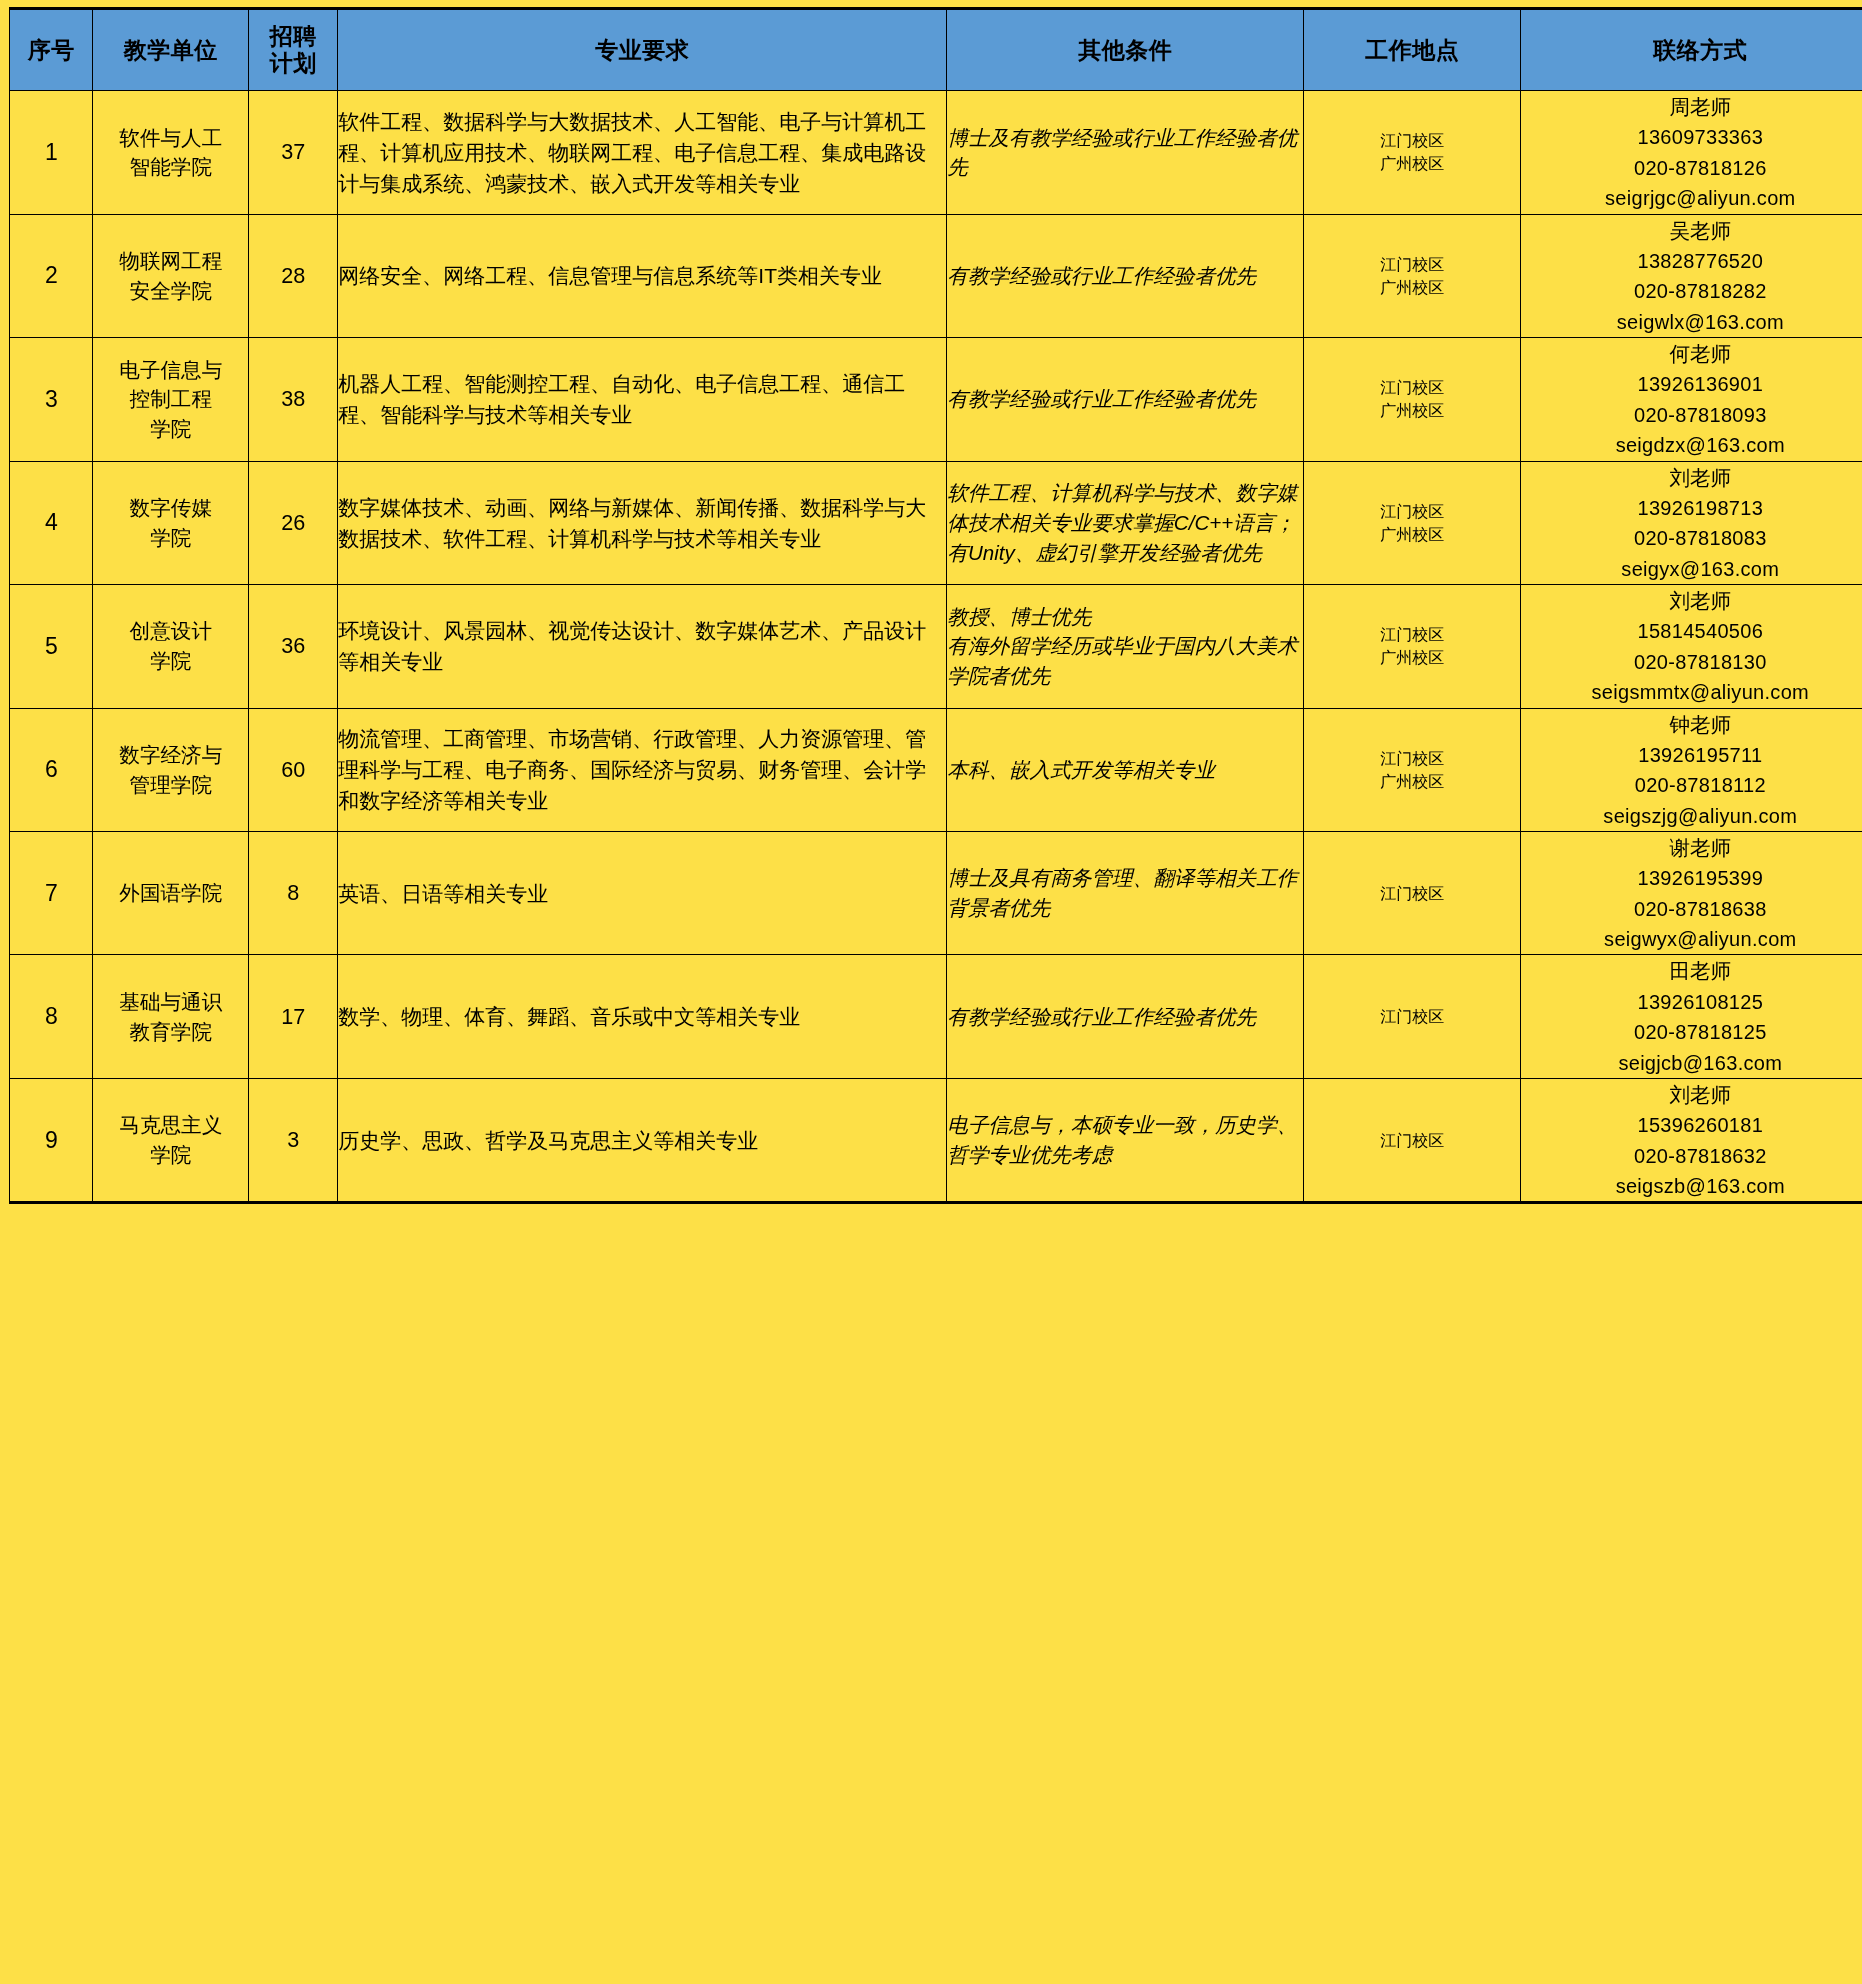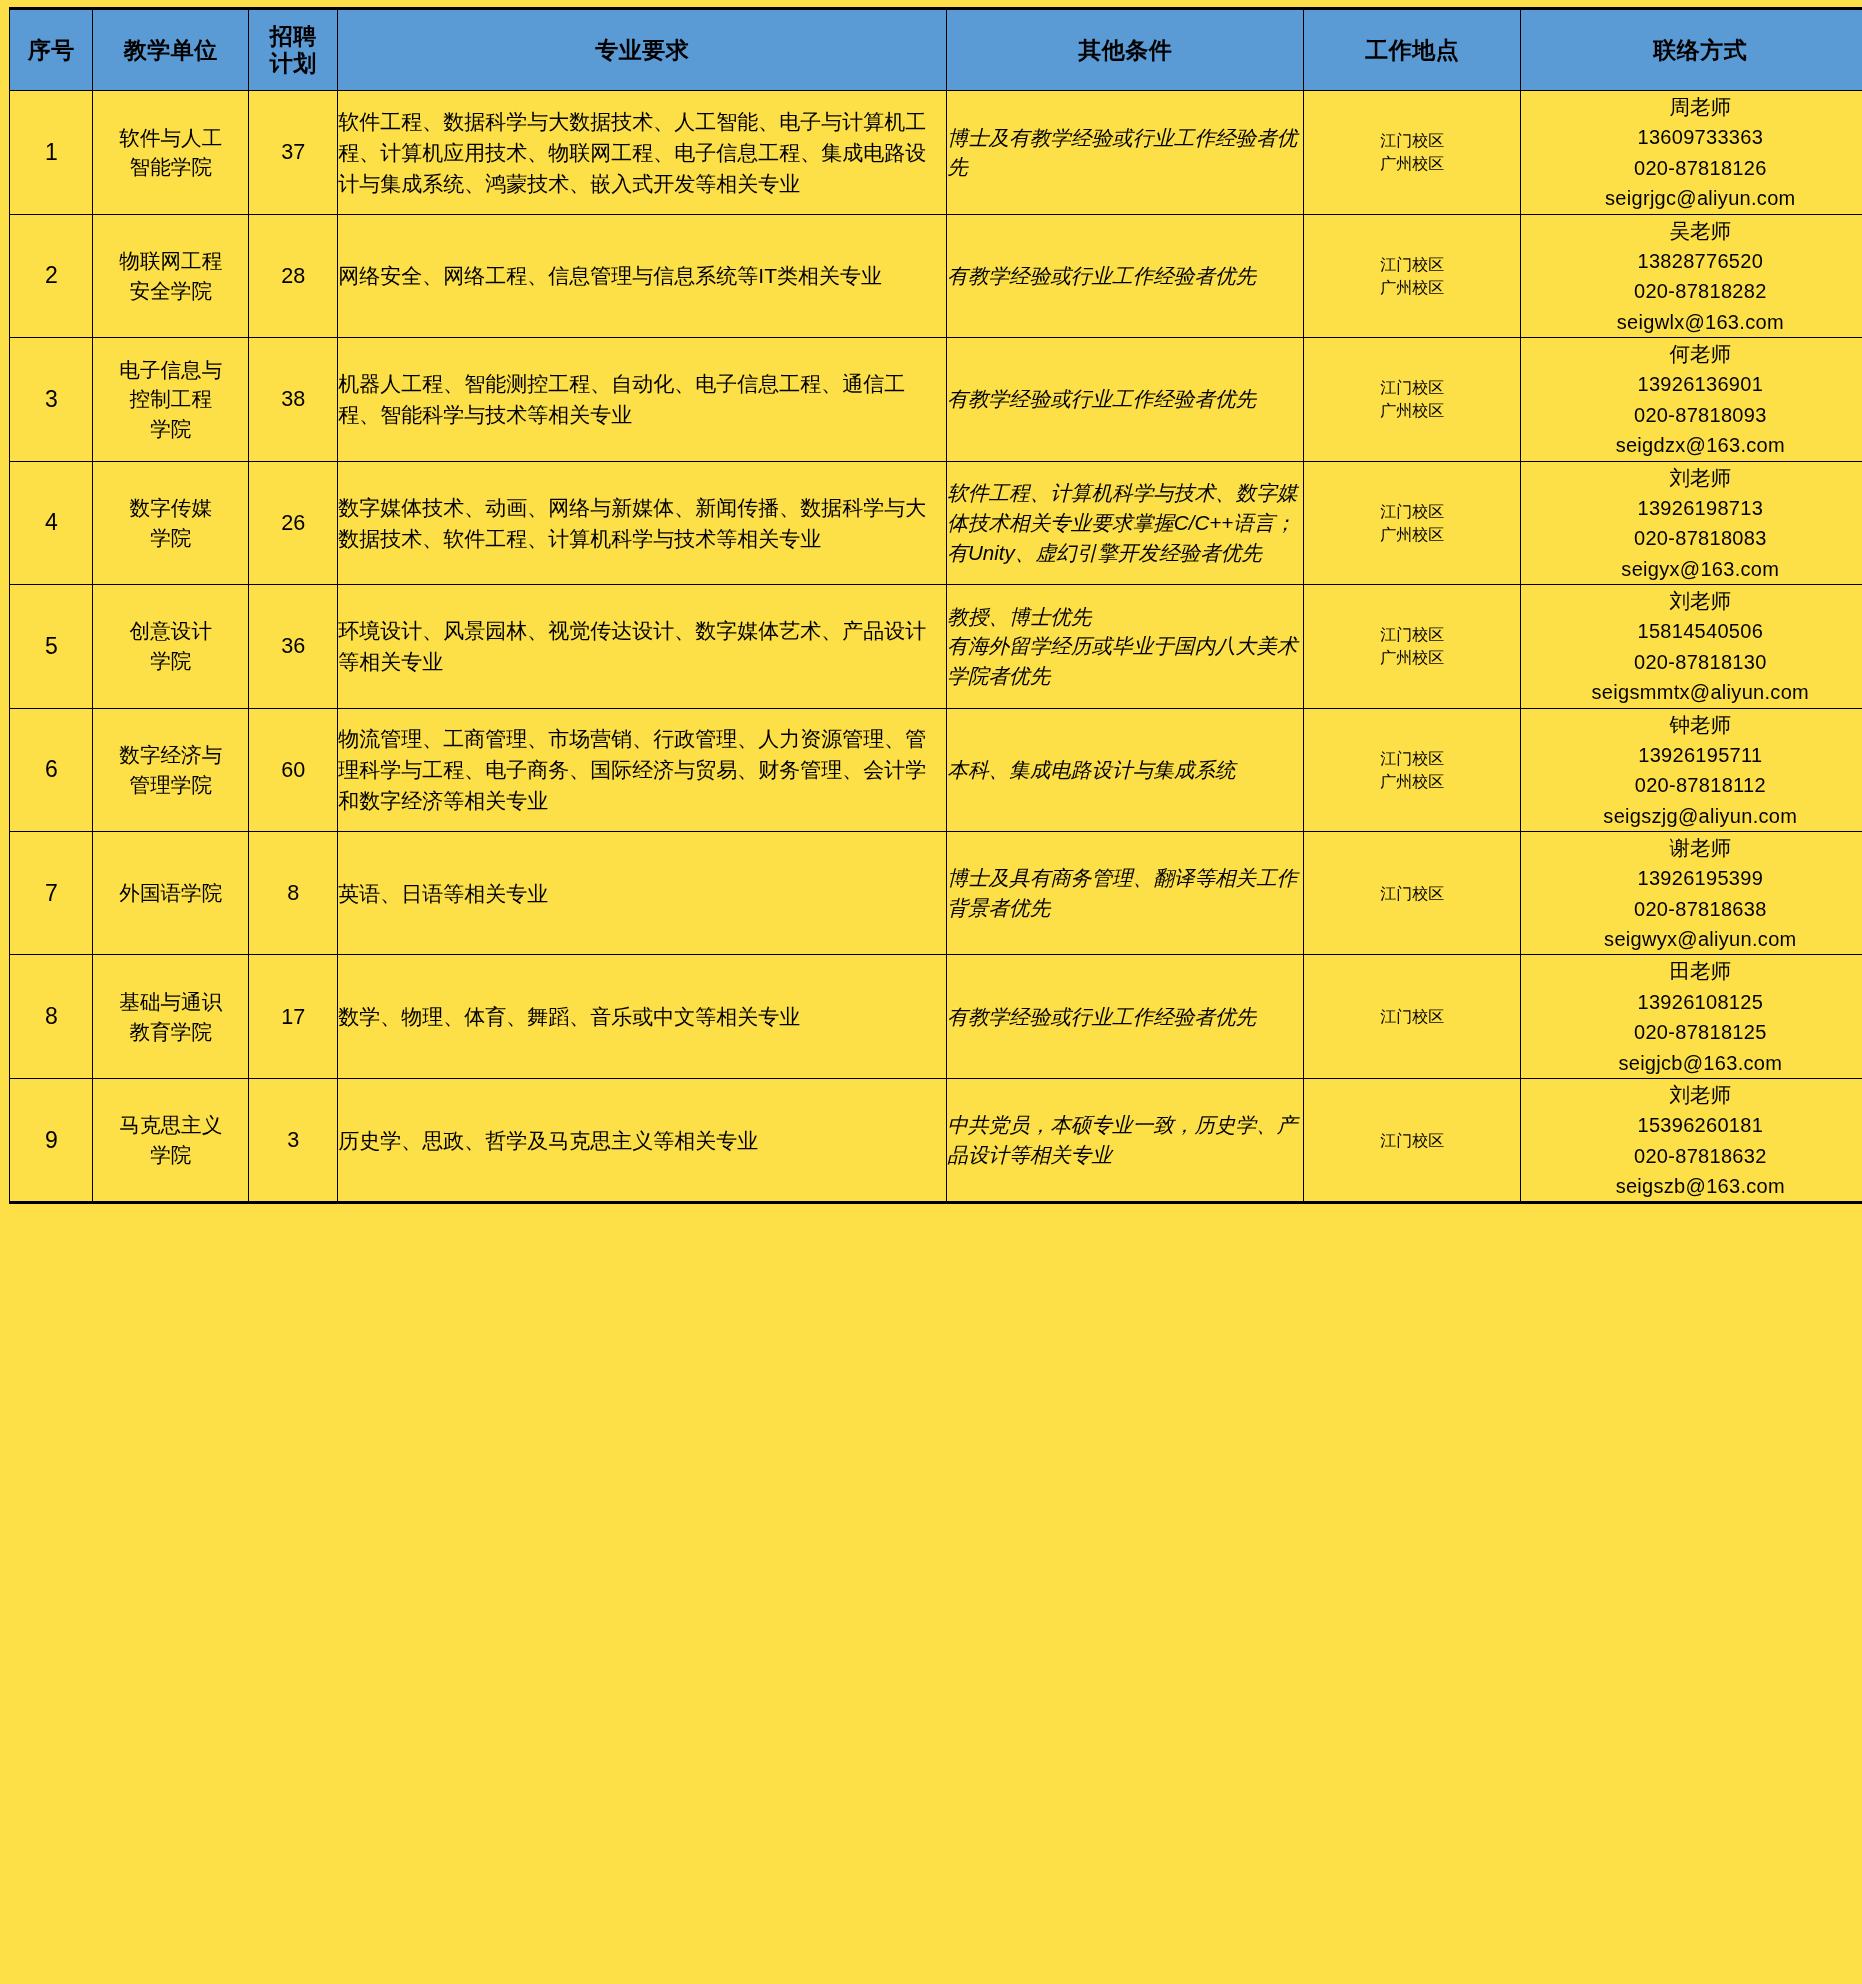--- a/index.html
+++ b/index.html
@@ -241,21 +241,21 @@
         </tr>
         <tr>
           <td class="c-seq">6</td>
           <td class="c-unit">
             <span class="line">数字经济与</span>
             <span class="line">管理学院</span>
           </td>
           <td class="c-plan">60</td>
           <td class="c-major">物流管理、工商管理、市场营销、行政管理、人力资源管理、管理科学与工程、电子商务、国际经济与贸易、财务管理、会计学和数字经济等相关专业</td>
           <td class="c-other">
-            <span class="cellwrap">本科、集成电路设计与集成系统</span>
+            <span class="cellwrap">本科、嵌入式开发等相关专业</span>
           </td>
           <td class="c-location">
             <span class="line">江门校区</span>
             <span class="line">广州校区</span>
           </td>
           <td class="c-contact">
             <span class="line">钟老师</span>
             <span class="line ascii">13926195711</span>
             <span class="line ascii">020-87818112</span>
             <span class="line mail">seigszjg@aliyun.com</span>
@@ -304,21 +304,21 @@
         </tr>
         <tr>
           <td class="c-seq">9</td>
           <td class="c-unit">
             <span class="line">马克思主义</span>
             <span class="line">学院</span>
           </td>
           <td class="c-plan">3</td>
           <td class="c-major">历史学、思政、哲学及马克思主义等相关专业</td>
           <td class="c-other">
-            <span class="cellwrap">中共党员，本硕专业一致，历史学、产品设计等相关专业</span>
+            <span class="cellwrap">电子信息与，本硕专业一致，历史学、哲学专业优先考虑</span>
           </td>
           <td class="c-location">
             <span class="line">江门校区</span>
           </td>
           <td class="c-contact">
             <span class="line">刘老师</span>
             <span class="line ascii">15396260181</span>
             <span class="line ascii">020-87818632</span>
             <span class="line mail">seigszb@163.com</span>
           </td>

